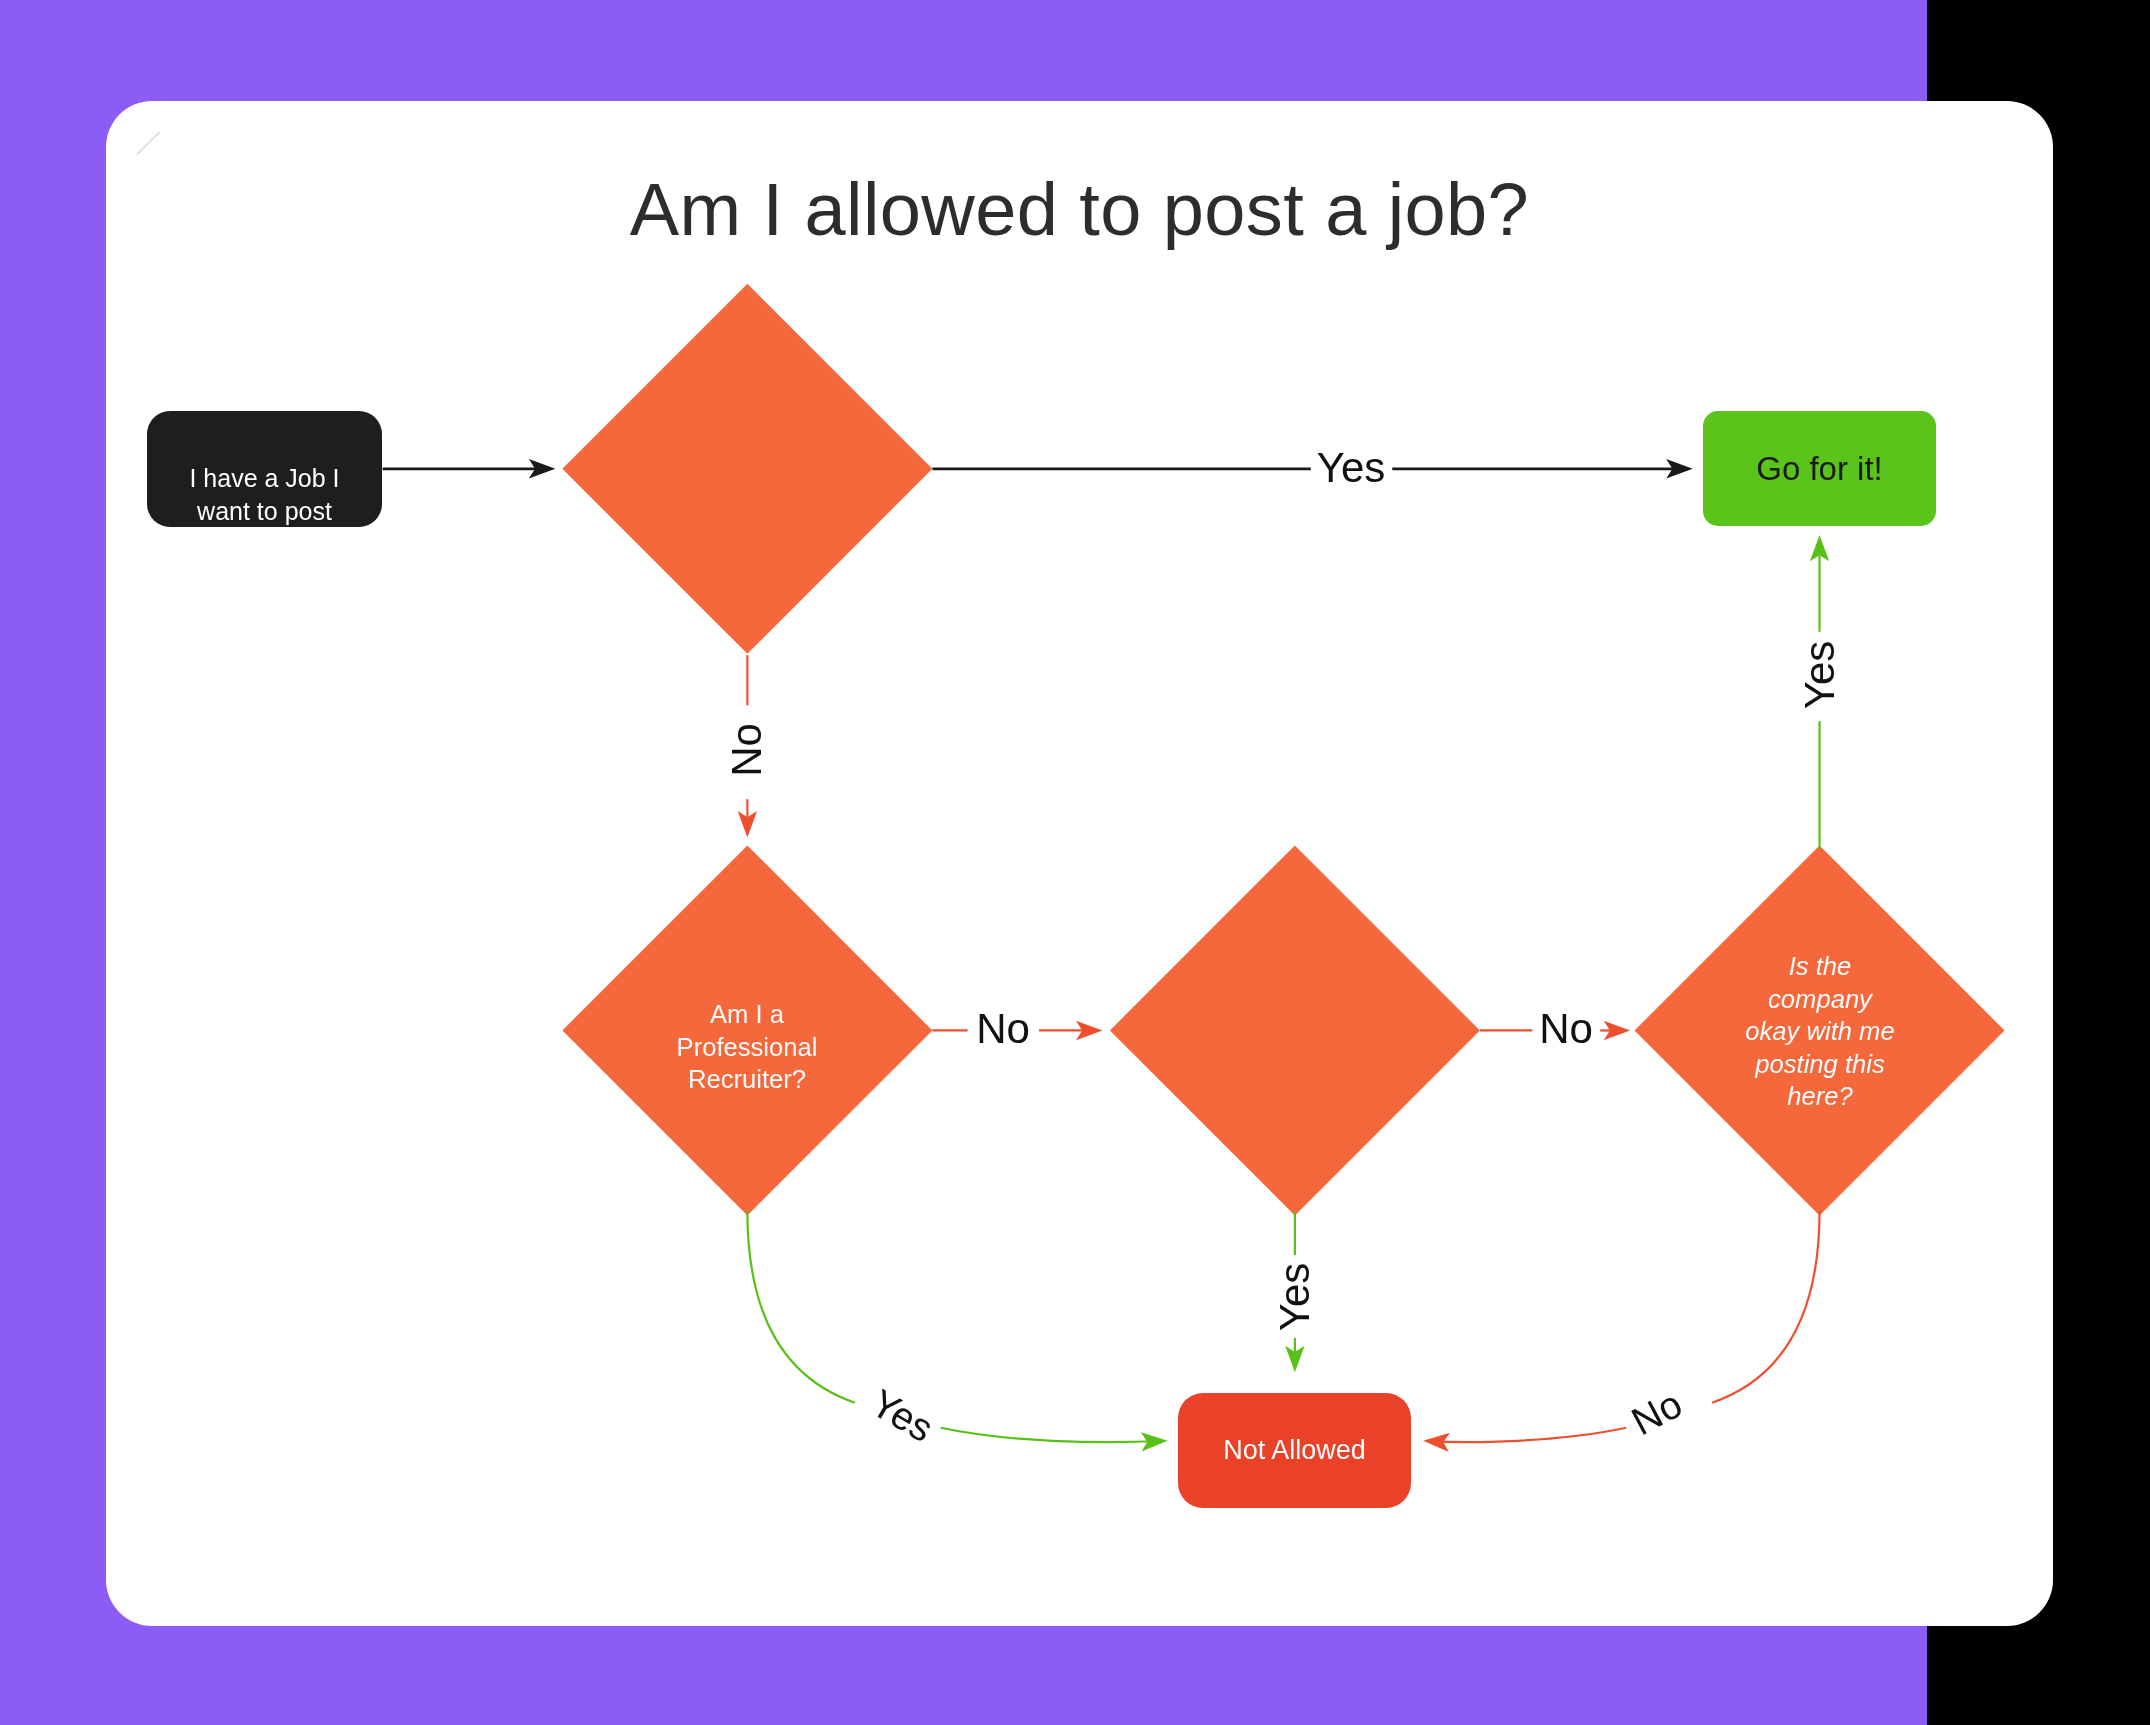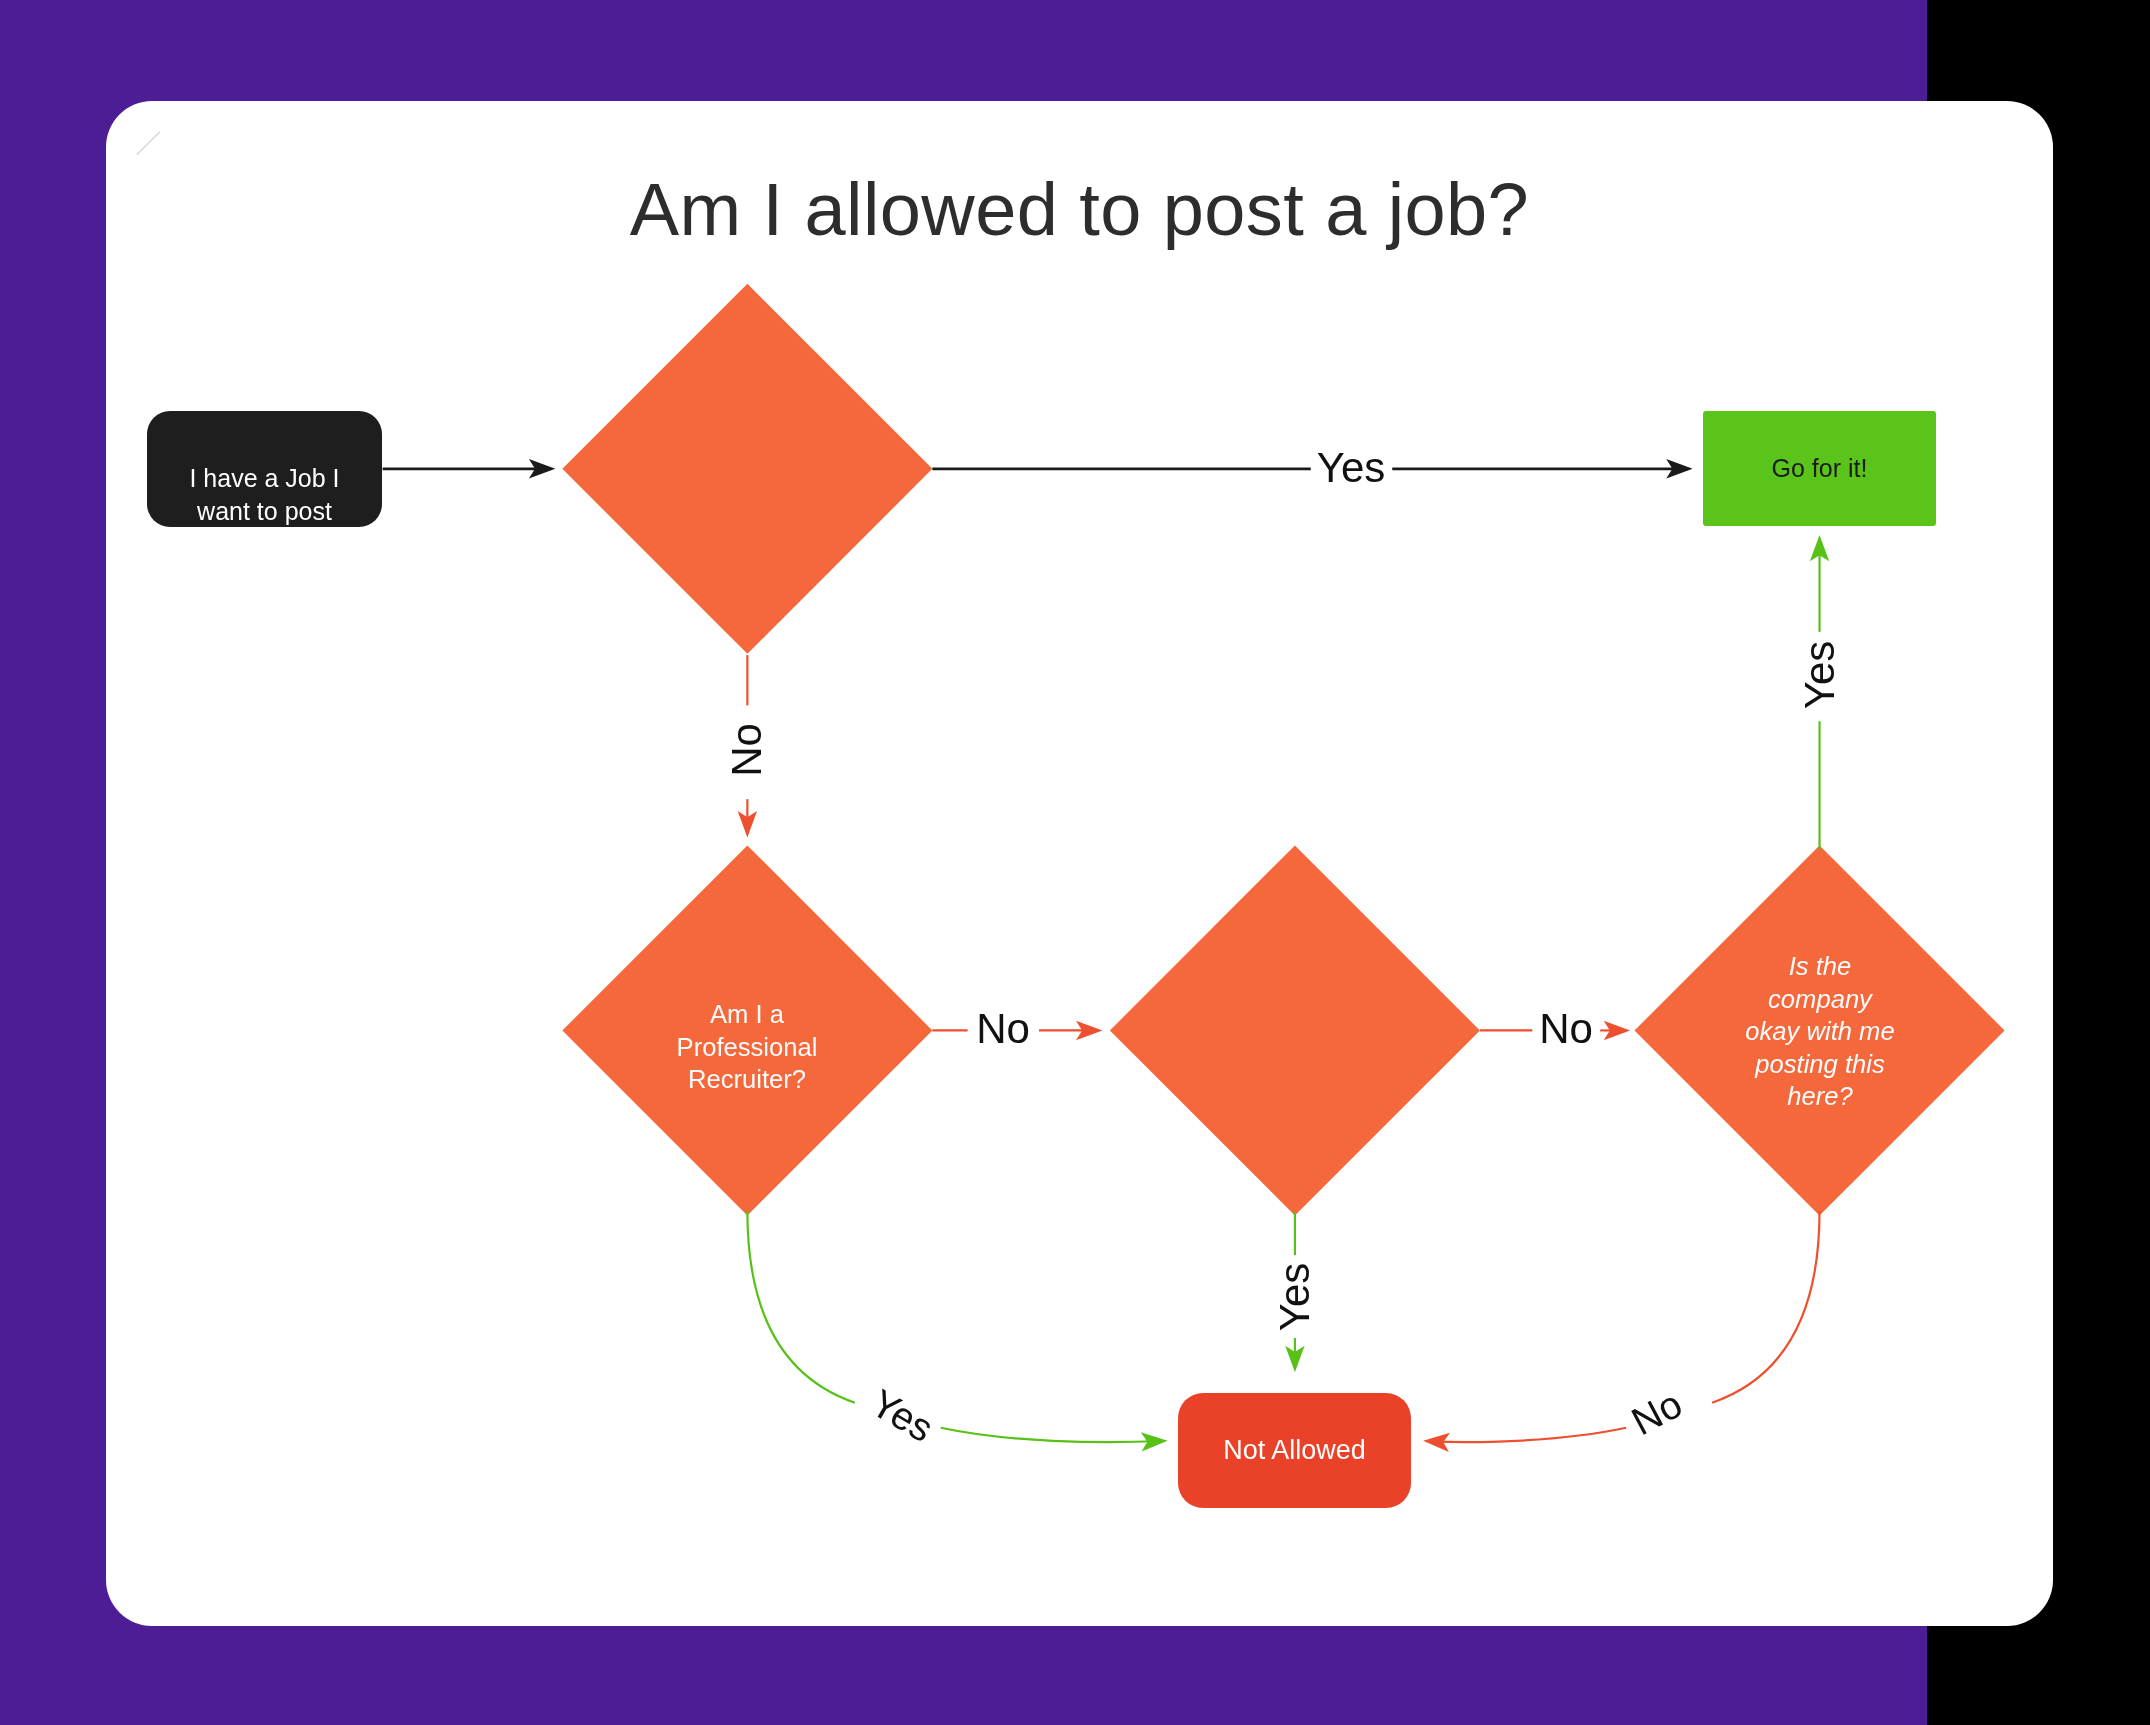--- a/index.html
+++ b/index.html
@@ -8,21 +8,21 @@
     width: 2151px;
     height: 1726px;
     background: #000000;
     overflow: hidden;
     font-family: "Liberation Sans", "DejaVu Sans", sans-serif;
   }
   .stage {
     position: relative;
     width: 1927px;
     height: 1726px;
-    background: #4c1d95;
+    background: #8b5cf6;
   }
   .card {
     position: absolute;
     left: 106px;
     top: 101px;
     width: 1947px;
     height: 1525px;
     background: #ffffff;
     border-radius: 46px;
   }
@@ -58,23 +58,23 @@
     border-radius: 23px;
     color: #ffffff;
     font-size: 25px;
     line-height: 1.3;
     align-items: flex-end;
   }
   .node-go {
     left: 1597px; top: 310px;
     width: 233px; height: 115px;
     background: #5bc41a;
-    border-radius: 3px;
+    border-radius: 15px;
     color: #1b1b1b;
-    font-size: 25px;
+    font-size: 33px;
   }
   .node-na {
     left: 1072px; top: 1280px;
     width: 233px; height: 115px;
     background: #e94228;
     border-radius: 25px;
     color: #ffffff;
     font-size: 27px;
     margin-top: 12px;
   }

